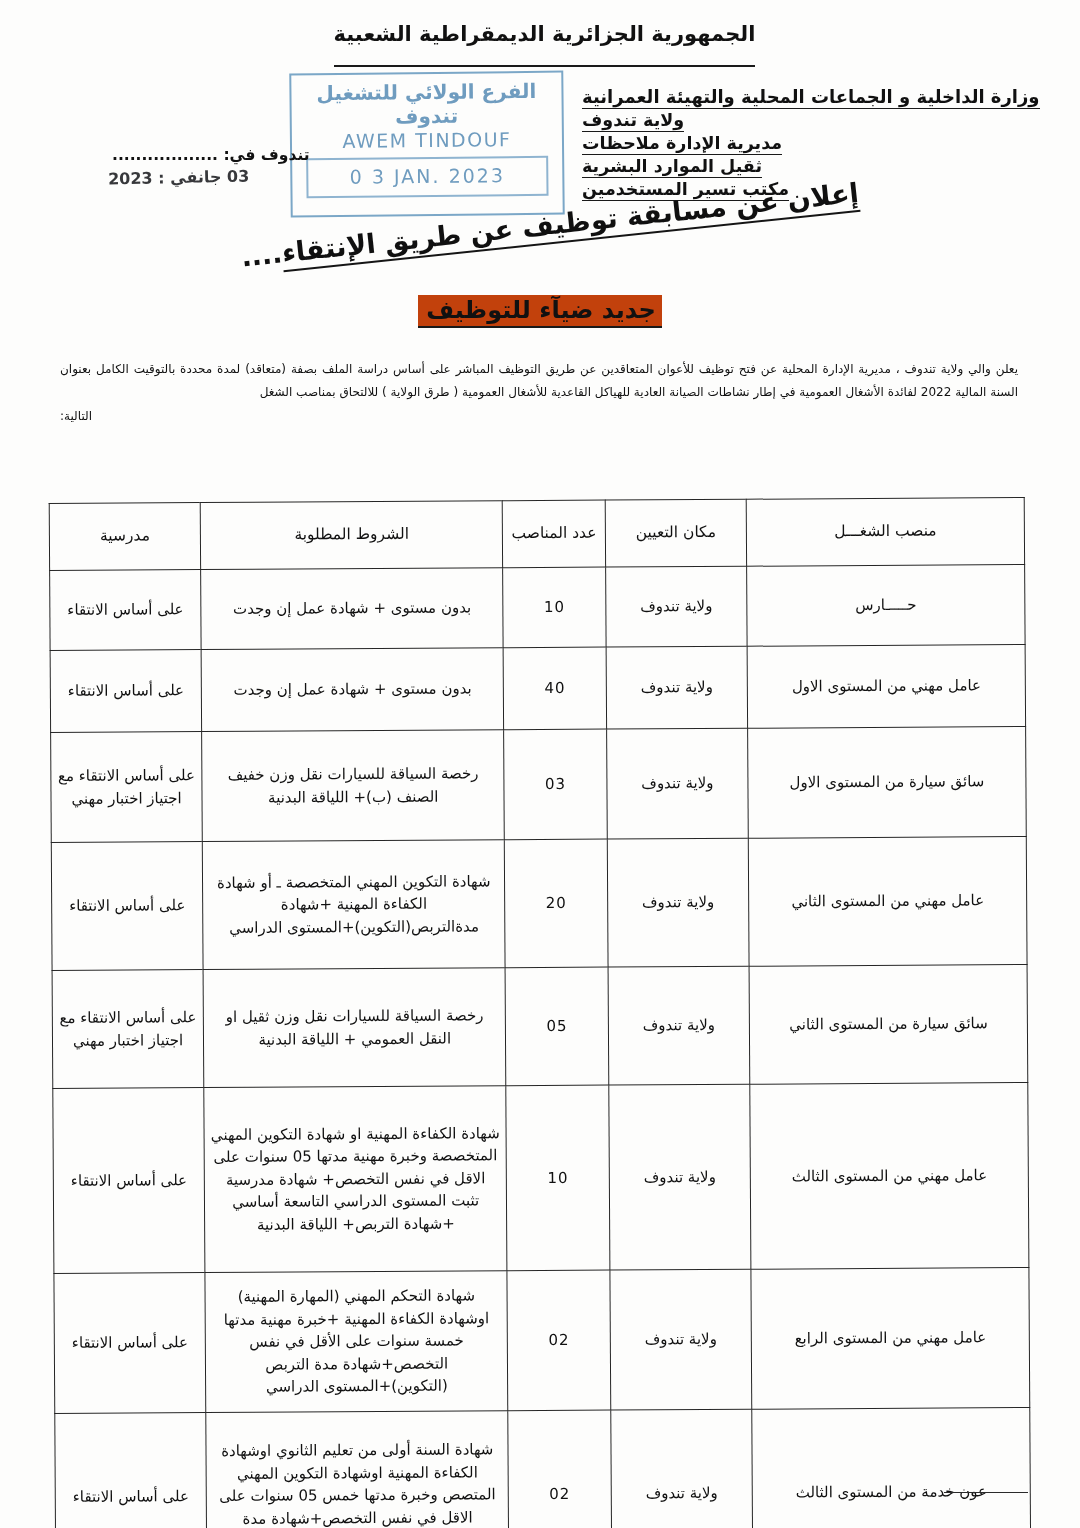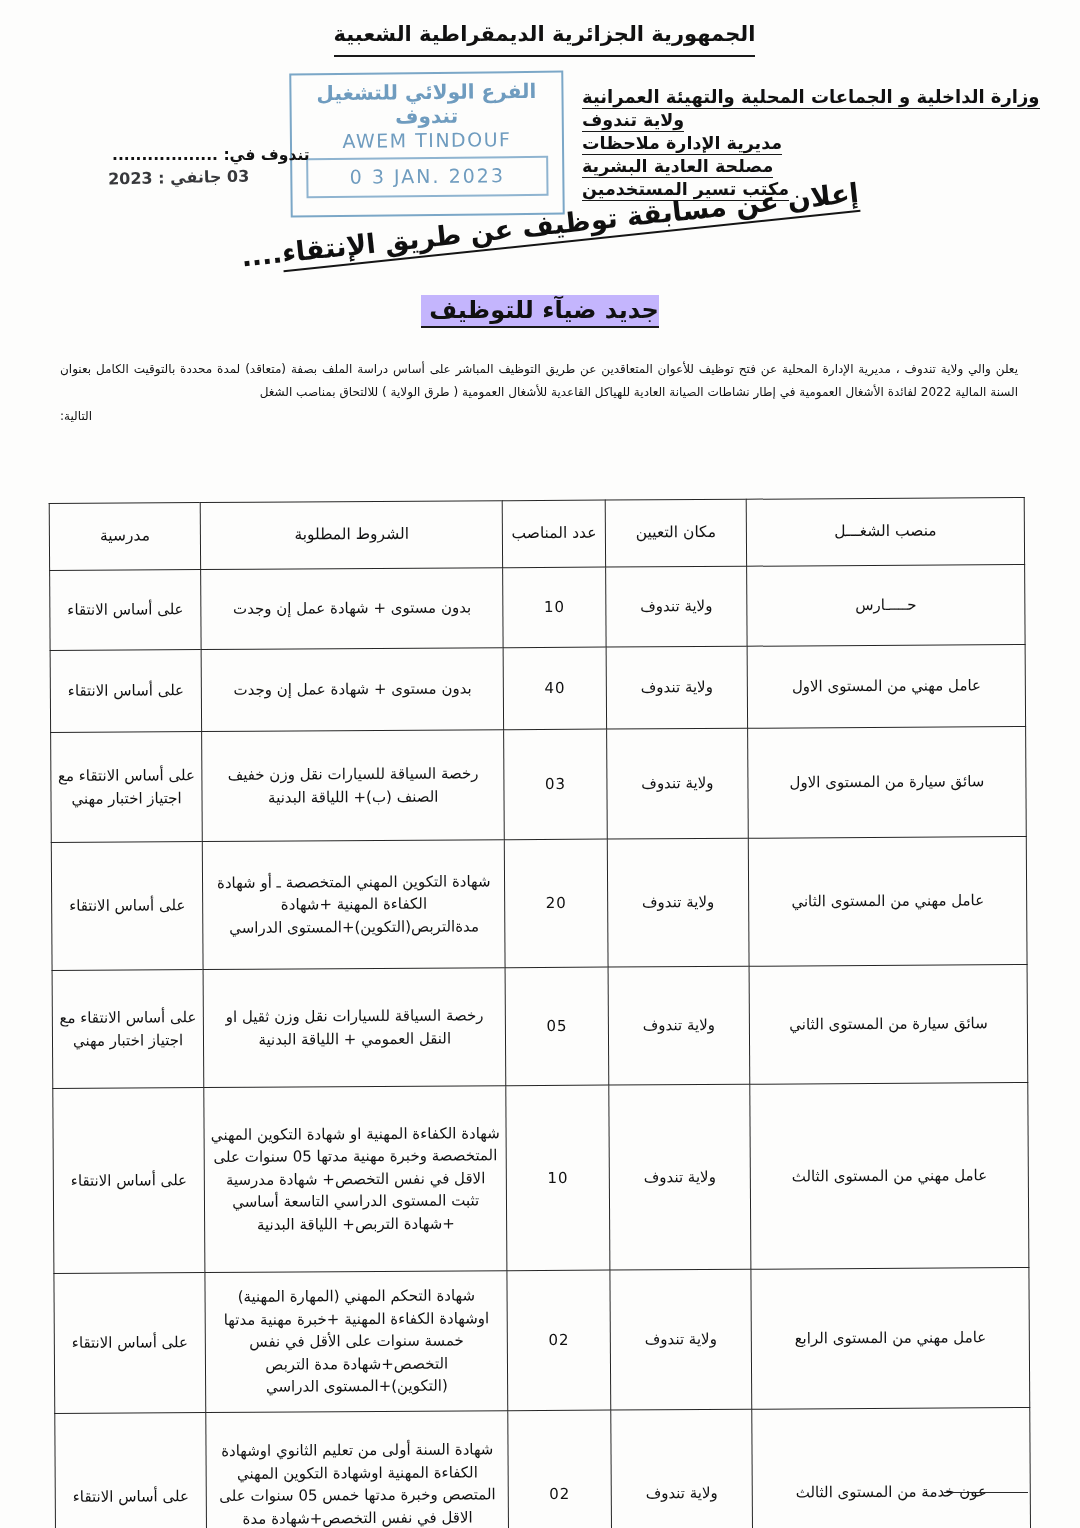--- a/index.html
+++ b/index.html
@@ -25,21 +25,21 @@
     top: 22px;
     left: 0;
     right: 0;
     text-align: center;
     font-size: 21px;
     font-weight: bold;
     letter-spacing: .2px;
   }
   .republic span {
     border-bottom: 2px solid #1a1a1a;
-    padding-bottom: 9px;
+    padding-bottom: 19px;
     margin-left: 9px;
   }
 
   .ministry-block {
     position: absolute;
     top: 86px;
     right: 28px;
     width: 470px;
     text-align: left;
     direction: rtl;
@@ -132,23 +132,23 @@
   .sub-title {
     position: absolute;
     top: 296px;
     left: 0;
     right: 0;
     text-align: center;
     font-size: 24px;
     font-weight: bold;
   }
   .sub-title span {
-    background: #c4b5fd;
+    background: #c2410c;
     border-bottom: 2px solid #1a1a1a;
-    padding: 1px 0 2px 8px;
+    padding: 1px 6px 2px 8px;
   }
 
   
   .intro {
     position: absolute;
     top: 358px;
     right: 62px;
     left: 60px;
     font-size: 12px;
     line-height: 1.95;
@@ -214,21 +214,21 @@
 <div class="page">
 
   <div class="republic">
     <span>الجمهورية الجزائرية الديمقراطية الشعبية</span>
   </div>
 
   <div class="ministry-block">
     <div class="line l1"><span>وزارة الداخلية و الجماعات المحلية والتهيئة العمرانية</span></div>
     <div class="line l2"><span>ولاية تندوف</span></div>
     <div class="line"><span>مديرية الإدارة ملاحظات</span></div>
-    <div class="line"><span>مصلحة العادية البشرية</span></div>
+    <div class="line"><span>ثقيل الموارد البشرية</span></div>
     <div class="line"><span>مكتب تسير المستخدمين</span></div>
   </div>
 
   <div class="stamp">
     <div class="s-ar">الفرع الولائي للتشغيل تندوف</div>
     <div class="s-en">AWEM TINDOUF</div>
     <div class="s-date-box">0 3 JAN. 2023</div>
   </div>
 
   <div class="place-line">تندوف في: ..................</div>

